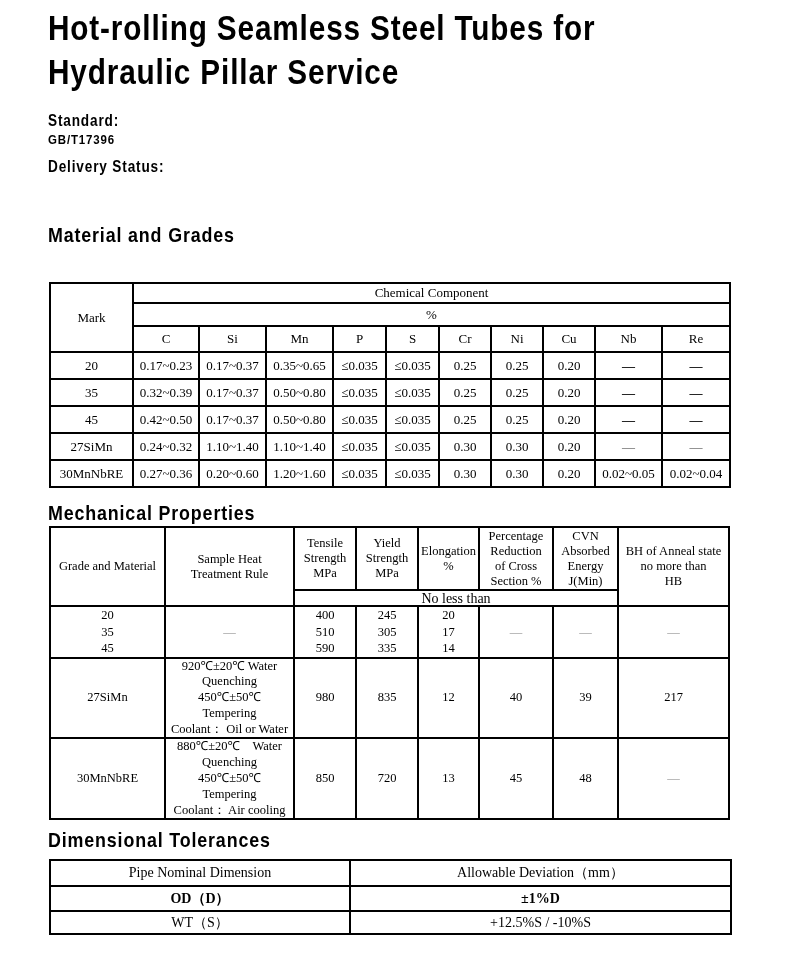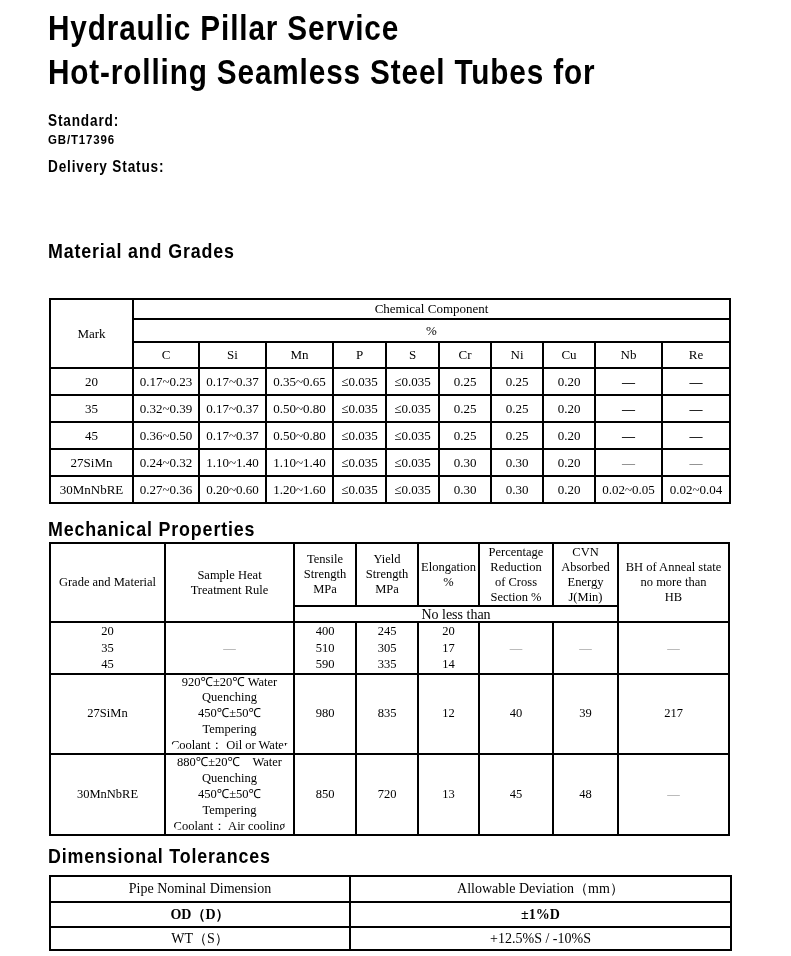--- a/index.html
+++ b/index.html
@@ -23,21 +23,21 @@
     white-space: nowrap;
     letter-spacing: 1px;
   }
   .title-block { margin: 6px 0 0 48px; }
   .title-line { font-size: 35px; line-height: 43px; }
   .label-lg  { font-size: 16px;   line-height: 22px; }
   .label-sm  { font-size: 13.5px; line-height: 16px; letter-spacing: 0.3px; }
   .standard-block { margin: 16px 0 0 48px; }
   .delivery-block { margin: 8px 0 0 48px; }
   .section-h { margin: 0 0 0 48px; font-size: 21px; line-height: 26px; }
-  .sh-material   { margin-top: 60px; }
+  .sh-material   { margin-top: 44px; }
   .sh-mechanical { margin-top: 12px; }
   .sh-dimension  { margin-top: 7px; }
 
   table { border-collapse: collapse; table-layout: fixed; margin-left: 49px; }
   td {
     border: 2px solid #000;
     text-align: center;
     vertical-align: middle;
     padding: 0 2px;
     overflow: hidden;
@@ -51,40 +51,40 @@
   .t1 .hrow3 { height: 26px; }
   .t1 .drow  { height: 27px; }
 
   
   .t2 { width: 679px; font-size: 12.5px; margin-top: 0; }
   .t2 .hrow   { height: 63px; line-height: 15px; }
   .t2 .nlrow  { height: 16px; font-size: 14px; line-height: 13px; }
   .t2 .grow   { height: 50px; line-height: 16.5px; }
   .t2 .trow27 { height: 79px; }
   .t2 .trow30 { height: 78px; }
-  .t2 .treat  { line-height: 15.8px; border-radius: 24px; }
+  .t2 .treat  { line-height: 15.8px; }
 
   
   .t3 { width: 681px; font-size: 14px; margin-top: 6px; }
   .t3 .hrow { height: 26px; }
   .t3 .r1   { height: 25px; font-weight: bold; }
   .t3 .r2   { height: 23px; }
 
   .dash-b { font-weight: bold; }
   .dash-l { color: #555; }
   .dash-g { color: #999; }
 </style>
 </head>
 <body>
 
 <div class="page">
 
   <div class="title-block">
+    <div class="title-line"><span class="cond">Hot-rolling Seamless Steel Tubes for</span></div>
     <div class="title-line"><span class="cond">Hydraulic Pillar Service</span></div>
-    <div class="title-line"><span class="cond">Hot-rolling Seamless Steel Tubes for</span></div>
   </div>
 
   <div class="standard-block">
     <div class="label-lg"><span class="cond">Standard:</span></div>
     <div class="label-sm"><span class="cond">GB/T17396</span></div>
   </div>
 
   <div class="delivery-block">
     <div class="label-lg"><span class="cond">Delivery Status:</span></div>
   </div>
@@ -146,21 +146,21 @@
       <td>≤0.035</td>
       <td>≤0.035</td>
       <td>0.25</td>
       <td>0.25</td>
       <td>0.20</td>
       <td class="dash-b">—</td>
       <td class="dash-b">—</td>
     </tr>
     <tr class="drow">
       <td>45</td>
-      <td>0.36~0.50</td>
+      <td>0.42~0.50</td>
       <td>0.17~0.37</td>
       <td>0.50~0.80</td>
       <td>≤0.035</td>
       <td>≤0.035</td>
       <td>0.25</td>
       <td>0.25</td>
       <td>0.20</td>
       <td class="dash-b">—</td>
       <td class="dash-b">—</td>
     </tr>

